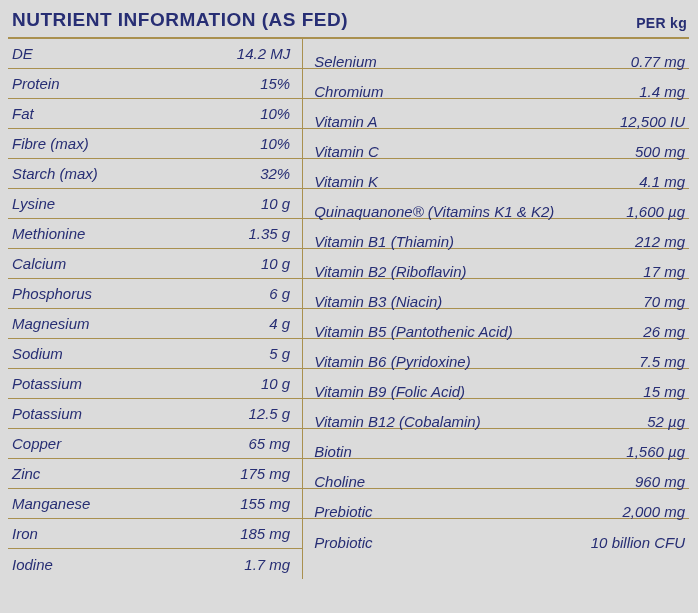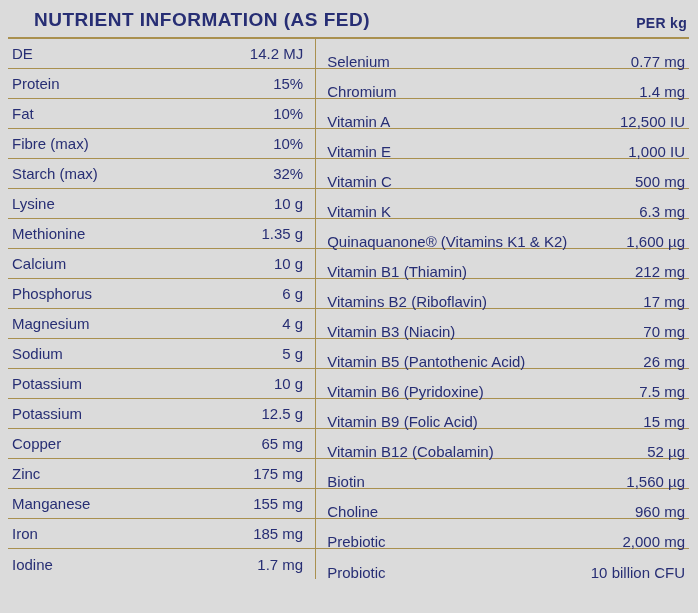--- a/index.html
+++ b/index.html
@@ -13,41 +13,40 @@
   .panel{padding:0 9px 0 8px;}
   .header{
     display:flex;justify-content:space-between;align-items:flex-end;
     height:39px;box-sizing:border-box;
     border-bottom:2px solid #a9904f;
     padding:0 2px 6px 4px;
   }
   .title{
     font-size:19px;font-weight:bold;letter-spacing:0.5px;
     white-space:nowrap;
-    margin-left:22px;
   }
   .unit{
     font-size:14px;font-weight:bold;letter-spacing:0.3px;
     white-space:nowrap;
   }
-  .columns{display:flex;}
+  .columns{display:flex;font-style:italic;}
   .col{box-sizing:border-box;}
   .col-left{width:341px;}
   .col-right{flex:1;border-left:1.5px solid #a9904f;}
   .row{
     display:flex;justify-content:space-between;align-items:center;
     height:30px;box-sizing:border-box;
     border-bottom:1.5px solid #a9904f;
     font-size:15px;
   }
   .col-left .row{padding:0 12px 0 4px;}
   .col-right .row{padding:16px 4px 0 11px;gap:48px;}
   .row:last-child{border-bottom:none;}
   .label,.value{white-space:nowrap;}
-  .value{margin-left:11px;}
+  .value{margin-left:24px;}
 </style>
 </head>
 <body>
 
 <div class="panel">
   <div class="header">
     <span class="title">NUTRIENT INFORMATION (AS FED)</span>
     <span class="unit">PER kg</span>
   </div>
   <div class="columns">
@@ -132,41 +131,37 @@
         </div>
         <div class="row">
           <span class="label">Chromium</span>
           <span class="value">1.4 mg</span>
         </div>
         <div class="row">
           <span class="label">Vitamin A</span>
           <span class="value">12,500 IU</span>
         </div>
         <div class="row">
-          <span class="label">Vitamin E</span>
-          <span class="value">1,000 IU</span>
-        </div>
-        <div class="row">
           <span class="label">Vitamin C</span>
           <span class="value">500 mg</span>
         </div>
         <div class="row">
           <span class="label">Vitamin K</span>
-          <span class="value">6.3 mg</span>
+          <span class="value">4.1 mg</span>
         </div>
         <div class="row">
           <span class="label">Quinaquanone® (Vitamins K1 &amp; K2)</span>
           <span class="value">1,600 µg</span>
         </div>
         <div class="row">
           <span class="label">Vitamin B1 (Thiamin)</span>
           <span class="value">212 mg</span>
         </div>
         <div class="row">
-          <span class="label">Vitamins B2 (Riboflavin)</span>
+          <span class="label">Vitamin B2 (Riboflavin)</span>
           <span class="value">17 mg</span>
         </div>
         <div class="row">
           <span class="label">Vitamin B3 (Niacin)</span>
           <span class="value">70 mg</span>
         </div>
         <div class="row">
           <span class="label">Vitamin B5 (Pantothenic Acid)</span>
           <span class="value">26 mg</span>
         </div>

